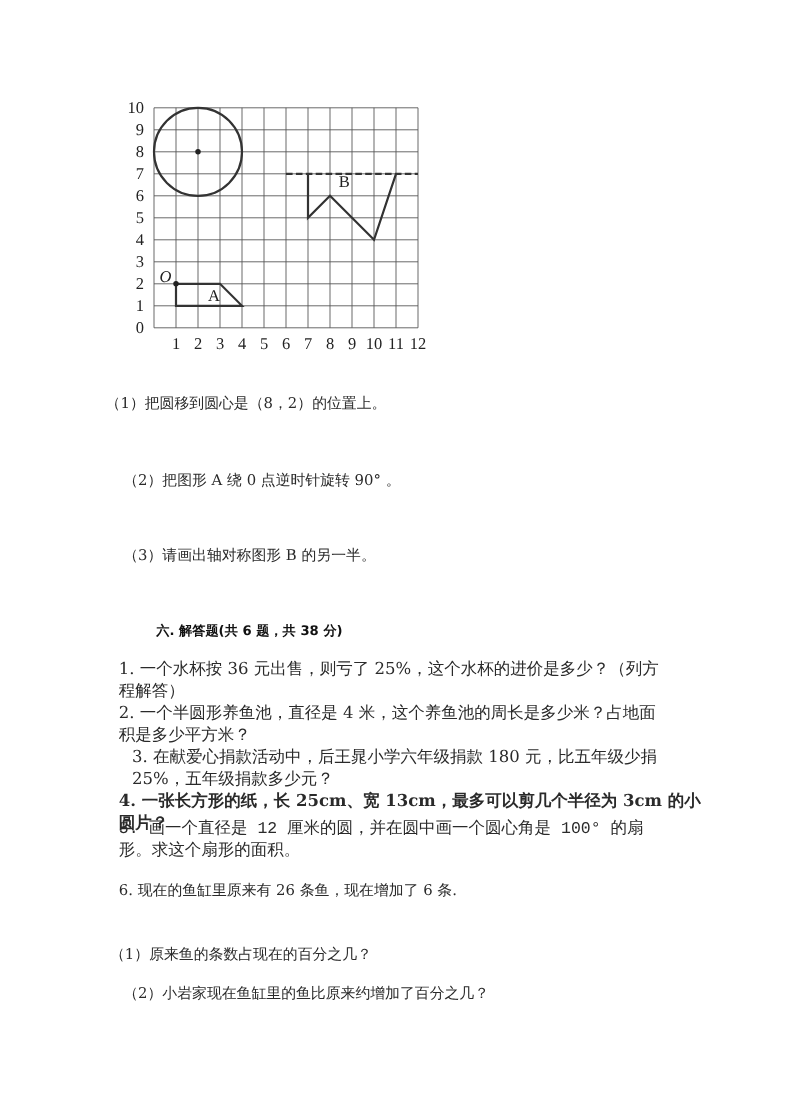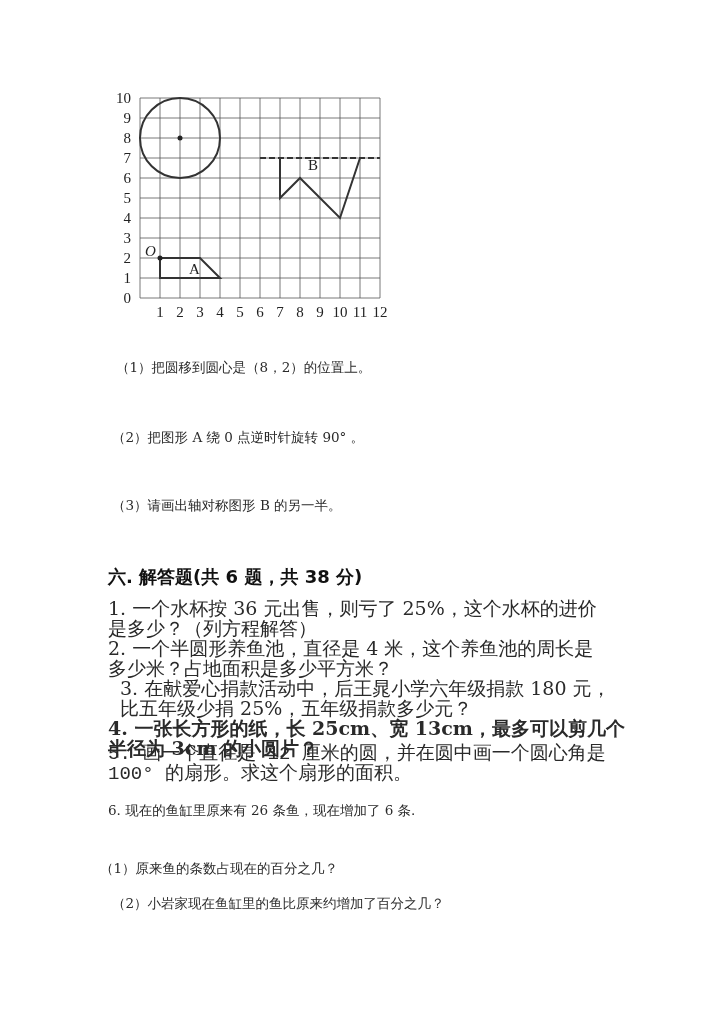--- a/index.html
+++ b/index.html
@@ -1,22 +1,22 @@
 <!DOCTYPE html>
 <html><head>
 <meta charset="utf-8">
 <style>
   html, body { margin:0; padding:0; background:#ffffff; }
   body { width:720px; height:1018px; position:relative; overflow:hidden;
          font-family:"DejaVu Serif", serif; color:#222; }
   .abs { position:absolute; }
   .grid-wrap { left:100px; top:85px; width:300px; height:240px; }
   .txt { font-size:13.5px; line-height:20px; white-space:nowrap; color:#2a2a2a; }
-  .heading { font-family:"DejaVu Sans", sans-serif; font-weight:bold; font-size:18px; color:#111; }
-  .para { font-size:19px; line-height:20px; color:#2a2a2a; width:500px; }
+  .heading { font-family:"DejaVu Sans", sans-serif; font-weight:bold; font-size:12px; color:#111;margin-left:34px; }
+  .para { font-size:15px; line-height:20px; color:#2a2a2a; width:500px; }
 </style>
 </head>
 <body>
 
 <div class="abs grid-wrap">
   <svg width="300" height="240" viewBox="0 0 300 240" xmlns="http://www.w3.org/2000/svg">
     <g id="gridlines" stroke="#555" stroke-width="0.8">
         <line x1="40" y1="213" x2="40" y2="13"></line>
         <line x1="60" y1="213" x2="60" y2="13"></line>
         <line x1="80" y1="213" x2="80" y2="13"></line>
@@ -74,21 +74,21 @@
         <polyline points="180,73 180,113 200,93 240,133 260,73" fill="none" stroke="#333" stroke-width="2"></polyline>
         <line x1="160" y1="73" x2="280" y2="73" stroke="#333" stroke-width="2" stroke-dasharray="6,3"></line>
         <circle cx="60" cy="173" r="2.5" fill="#222"></circle>
         <text x="45" y="171" font-family="Liberation Serif, serif" font-size="15" fill="#222" font-style="italic">O</text>
         <text x="89" y="189" font-family="Liberation Serif, serif" font-size="15" fill="#222" font-style="normal">A</text>
         <text x="208" y="85" font-family="Liberation Serif, serif" font-size="15" fill="#222" font-style="normal">B</text>
       </g>
   </svg>
 </div>
 
-<div class="abs txt" style="left:116px; top:357px;text-align:center;">（1）把圆移到圆心是（8，2）的位置上。</div>
+<div class="abs txt" style="left:96px; top:357px;text-align:center;">（1）把圆移到圆心是（8，2）的位置上。</div>
 <div class="abs txt" style="left:112px; top:427px;">（2）把图形 A 绕 0 点逆时针旋转 90° 。</div>
 <div class="abs txt" style="left:112px; top:495px;">（3）请画出轴对称图形 B 的另一半。</div>
 
 <div class="abs heading" style="left:108px; top:565px;">六. 解答题(共 6 题，共 38 分)</div>
 
 <div class="abs para" style="left:108px; top:598px;">1. 一个水杯按 36 元出售，则亏了 25%，这个水杯的进价是多少？（列方程解答）</div>
 <div class="abs para" style="left:108px; top:638px;">2. 一个半圆形养鱼池，直径是 4 米，这个养鱼池的周长是多少米？占地面积是多少平方米？</div>
 <div class="abs para" style="left:120px; top:678px;">3. 在献爱心捐款活动中，后王晁小学六年级捐款 180 元，比五年级少捐 25%，五年级捐款多少元？</div>
 <div class="abs para" style="left:108px; top:718px; width:530px;font-weight:bold;">4. 一张长方形的纸，长 25cm、宽 13cm，最多可以剪几个半径为 3cm 的小圆片？</div>
 <div class="abs para" style="left:108px; top:744px;font-family:Liberation Mono, monospace;">5. 画一个直径是 12 厘米的圆，并在圆中画一个圆心角是 100° 的扇形。求这个扇形的面积。</div>

